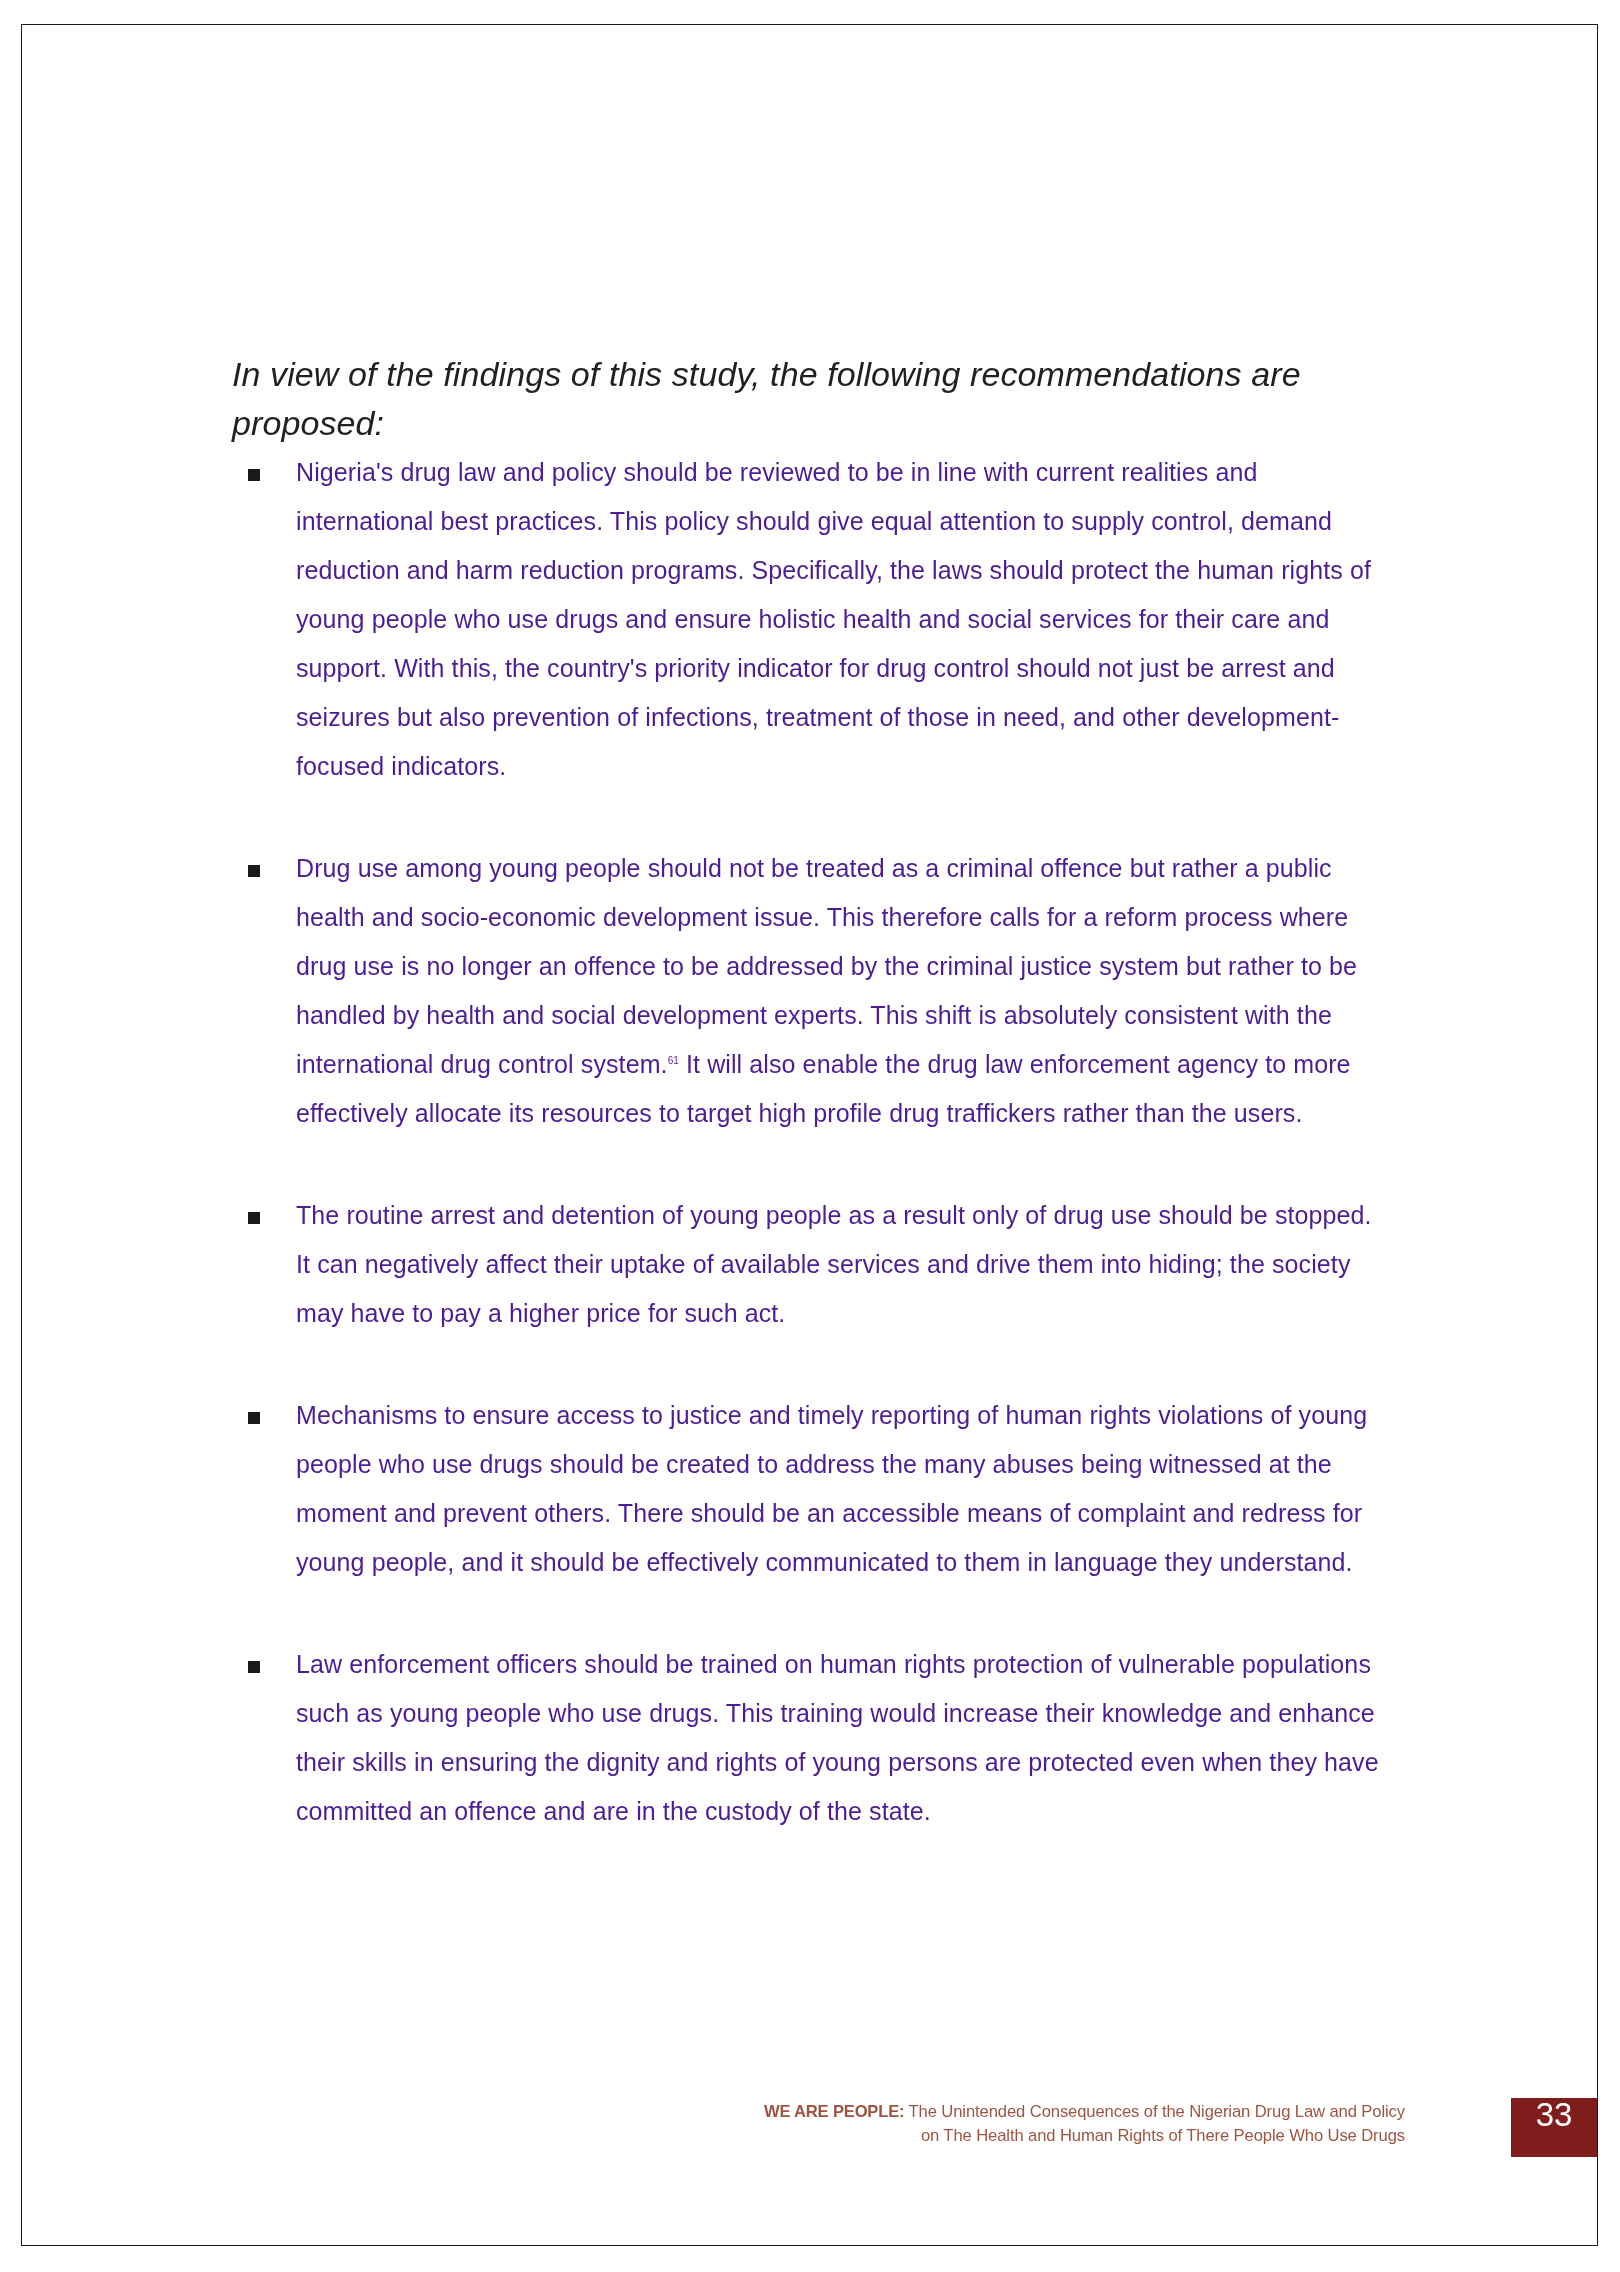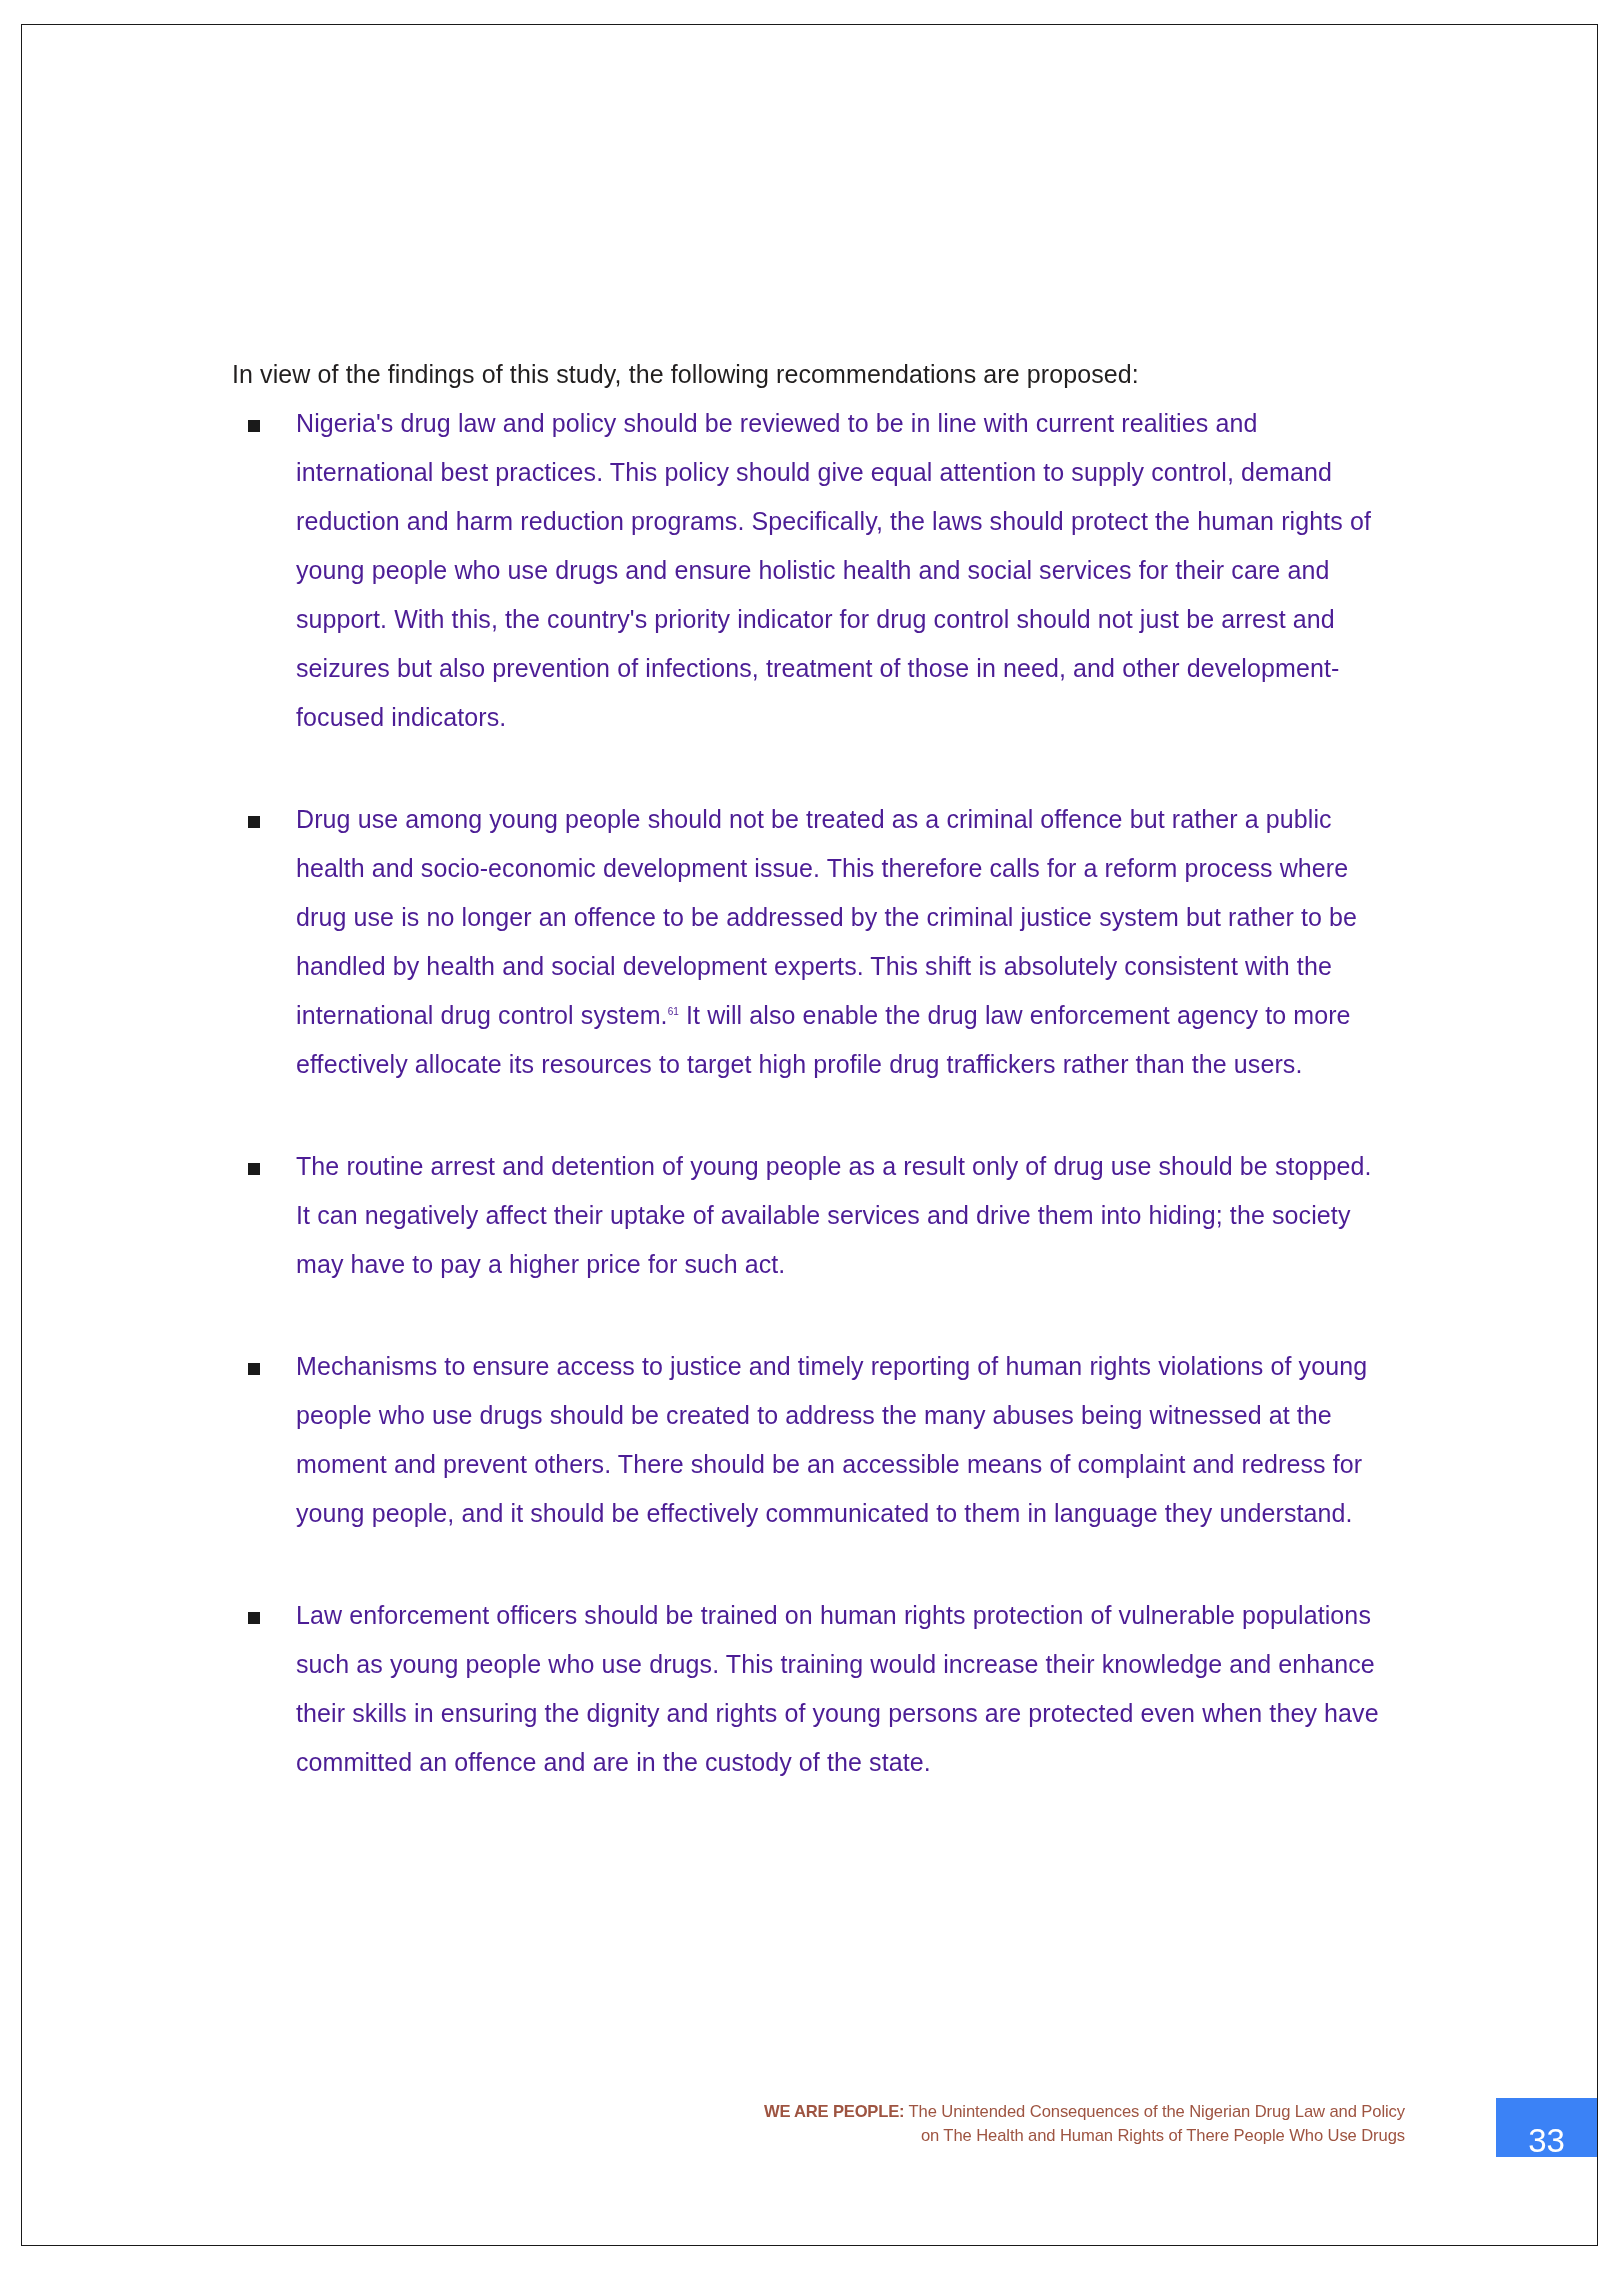--- a/index.html
+++ b/index.html
@@ -39,25 +39,26 @@
   }
 
   .content {
     position: absolute;
     left: 186px;
     top: 325px;
     width: 1179px;
   }
 
   .intro {
-    font-size: 25px;
+    font-size: 34px;
     color: #221f1f;
     line-height: 49px;
     margin: 0 0 0 24px;
     letter-spacing: 0.1px;
+    font-style: italic;
   }
 
   ul.rec-list {
     list-style: none;
     margin: 0;
     padding: 0;
   }
 
   li.rec-item {
     position: relative;
@@ -110,25 +111,25 @@
   .footer-text .lead {
     font-weight: bold;
     letter-spacing: -0.2px;
   }
   .footer-text .rest { letter-spacing: -0.1px; }
 
   .page-number-box {
     position: absolute;
     right: 0;
     top: -1.9px;
-    width: 101px;
+    width: 86px;
     height: 59px;
-    background: #3b82f6;
+    background: #7f1d1d;
     display: flex;
-    align-items: flex-end;
+    align-items: flex-start;
     justify-content: center;
   }
   .page-number-box .num {
     color: #ffffff;
     font-size: 33px;
     line-height: 1;
     font-weight: 400;
   }
 </style>
 </head>

